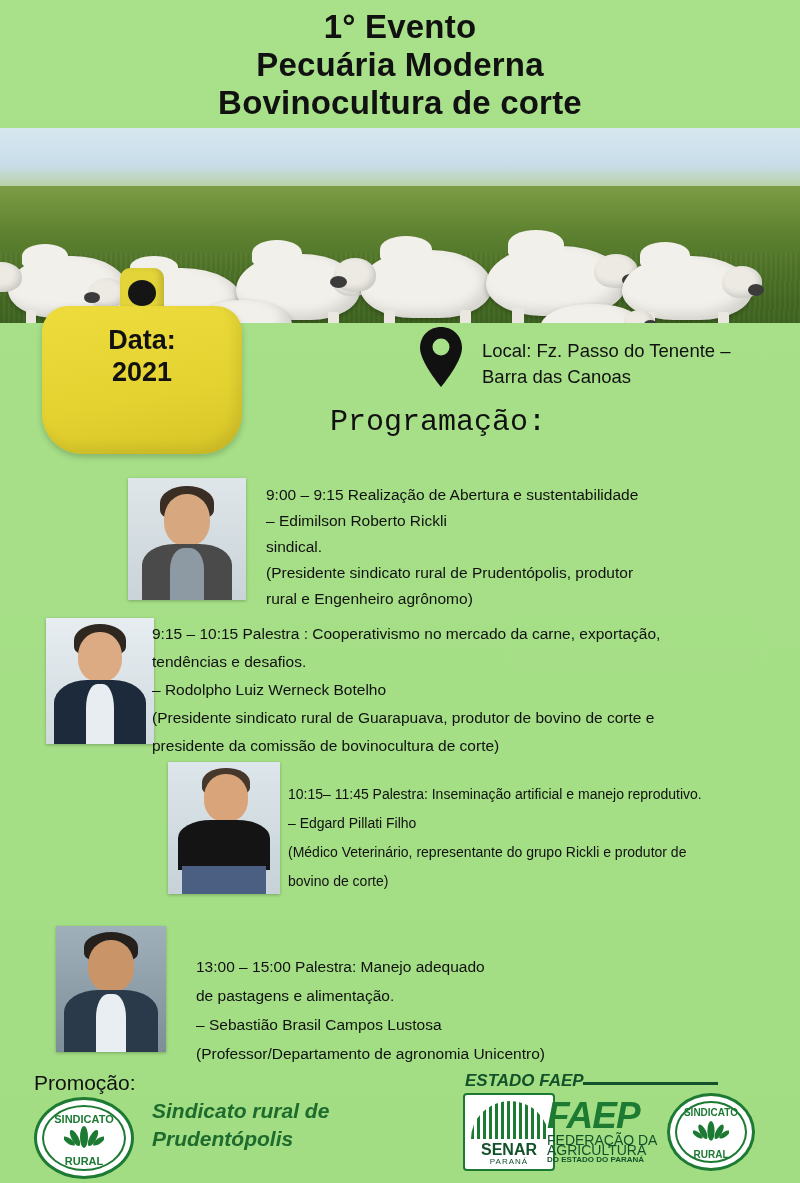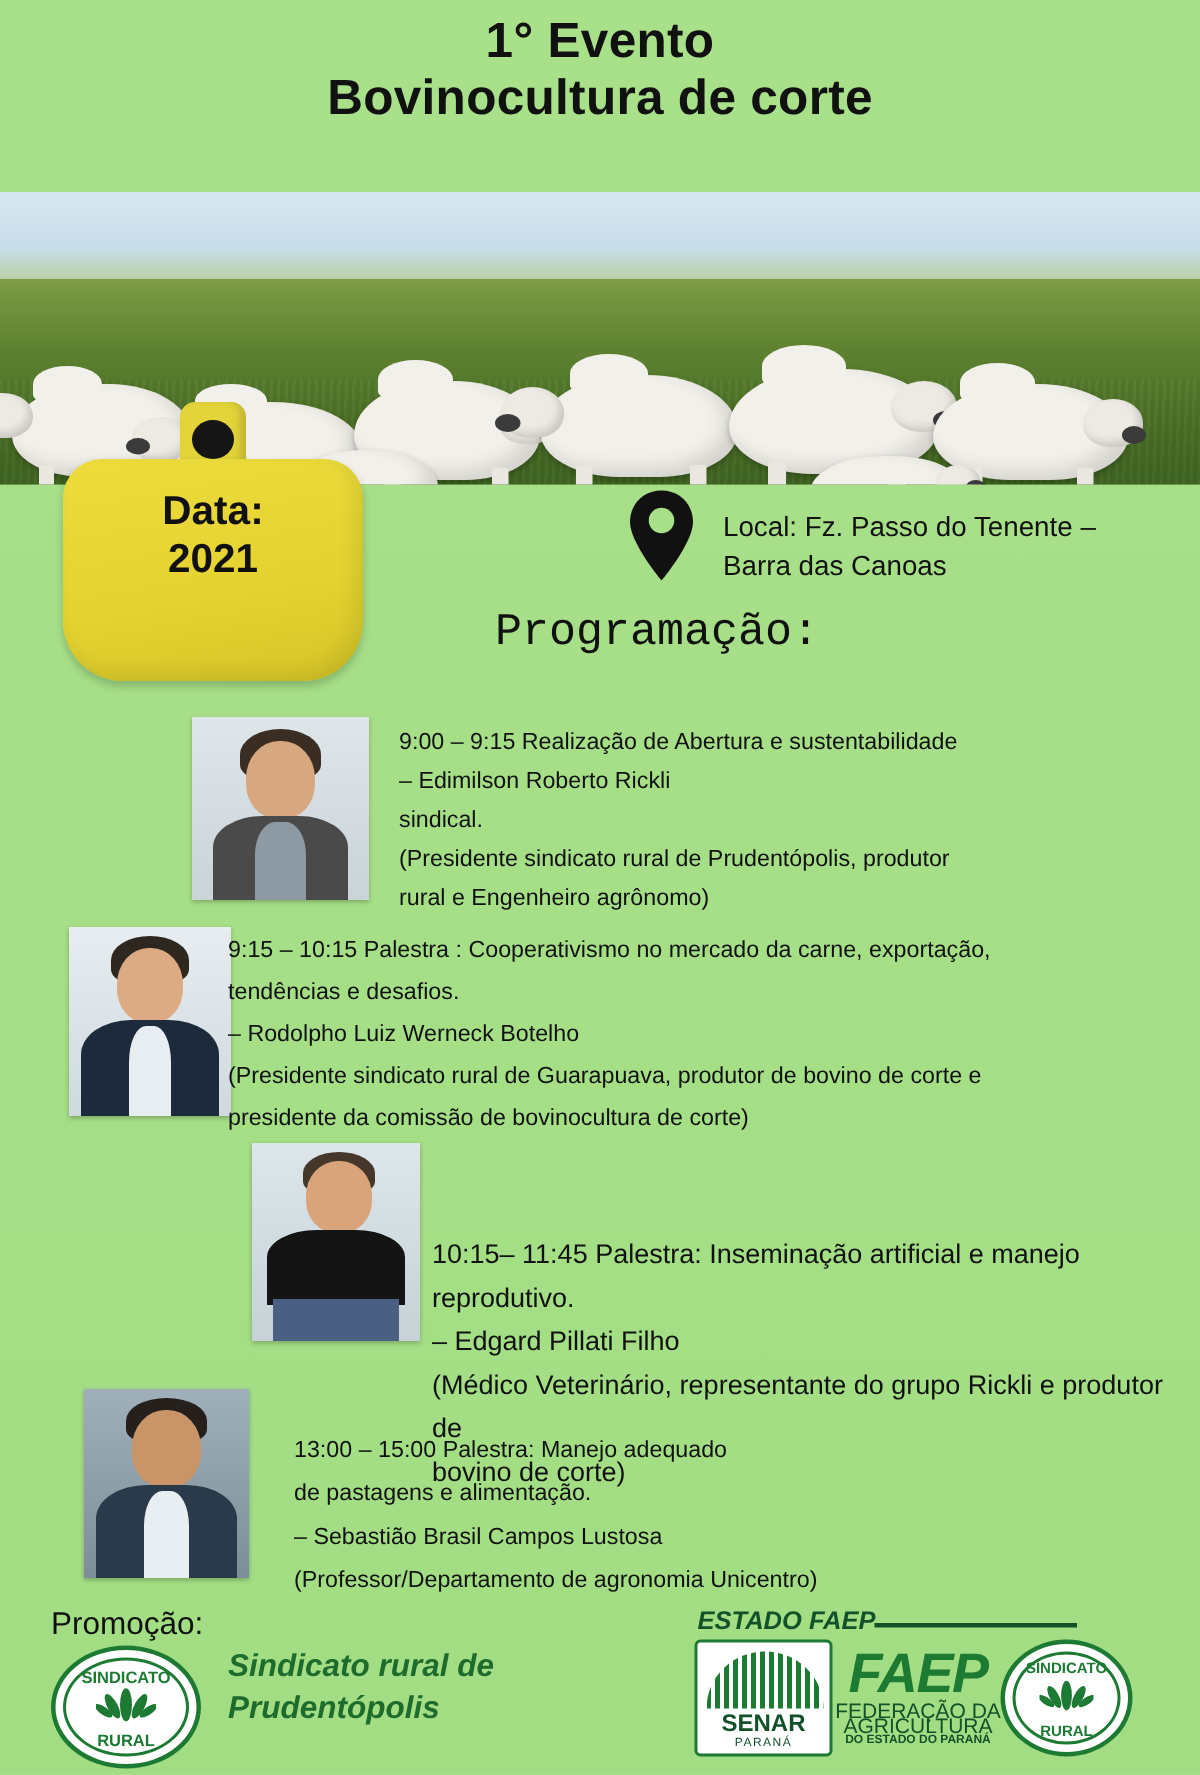--- a/index.html
+++ b/index.html
@@ -182,36 +182,37 @@
   }
   .senar-word {
     position:absolute; left:0; top:46px; width:100%; text-align:center;
     font-weight:bold; font-size:16px; color:#13512a;
   }
   .parana-word {
     position:absolute; left:0; top:62px; width:100%; text-align:center;
     font-size:8px; letter-spacing:1px; color:#13512a;
   }
   .faep-box {
-    position:absolute; left: 92px; top: 30px; width: 130px; height: 62px; text-align: center;
+    position:absolute; left: 92px; top: 30px; width: 130px; height: 62px;
   }
   .faep-word {
     font-size: 37px; font-weight:bold; font-style:italic; color:#1d7a33;
     line-height: 38px; letter-spacing:-1px;
   }
   .faep-sub1 { font-size:14px; font-weight:normal; color:#13512a; line-height:10px; }
   .faep-sub2 { font-size:8px; font-weight:bold; color:#13512a; line-height:10px; }
 </style>
 </head>
 <body>
 
 <div id="poster">
 
   <div class="title-block">
     <div class="title-line">1° Evento</div>
+    <div class="title-line">Pecuária Moderna</div>
     <div class="title-line">Bovinocultura de corte</div>
   </div>
 
   <div class="photo-band">
     <div class="sky"></div>
     <div class="grass"></div>
 
     <div class="cow" style="left:8px; top:128px; width:120px; height:62px;">
       <div class="hump" style="left:14px; top:-12px; width:46px; height:24px;"></div>
       <div class="head" style="left:-26px; top:6px; width:40px; height:30px;"></div>
@@ -321,21 +322,21 @@
     </div>
   </div>
 
   <div class="talk" style="left:0; top:758px; width:800px;">
     <div class="portrait" style="left:168px; top:4px; width:112px; height:132px; background:linear-gradient(180deg,#dde6ea 0%,#c6d2d7 100%);">
       <div class="p-hair" style="left:34px; top:6px; width:48px; height:28px; background:#46372b;"></div>
       <div class="p-head" style="left:36px; top:12px; width:44px; height:48px; background:#d9a479;"></div>
       <div class="p-body" style="left:10px; top:58px; width:92px; height:50px; background:#141414; border-radius:36% 36% 0 0;"></div>
       <div class="p-shirt" style="left:14px; top:104px; width:84px; height:30px; background:#4a5f82; border-radius:0;"></div>
     </div>
-    <div class="talk-text" style="left:288px; top:22px; width:500px; font-size:18px; line-height:29px;margin-top:42px;">
+    <div class="talk-text" style="left:288px; top:22px; width:500px; font-size:14px; line-height:29px;">
       <p>10:15– 11:45 Palestra: Inseminação artificial e manejo reprodutivo.</p>
       <p>– Edgard Pillati Filho</p>
       <p>(Médico Veterinário, representante do grupo Rickli e produtor de</p>
       <p>bovino de corte)</p>
     </div>
   </div>
 
   <div class="talk" style="left:0; top:922px; width:800px;">
     <div class="portrait" style="left:56px; top:4px; width:110px; height:126px; background:linear-gradient(180deg,#9fb0bb 0%,#7d8e99 100%);">
       <div class="p-hair" style="left:28px; top:6px; width:54px; height:30px; background:#26201c;"></div>

